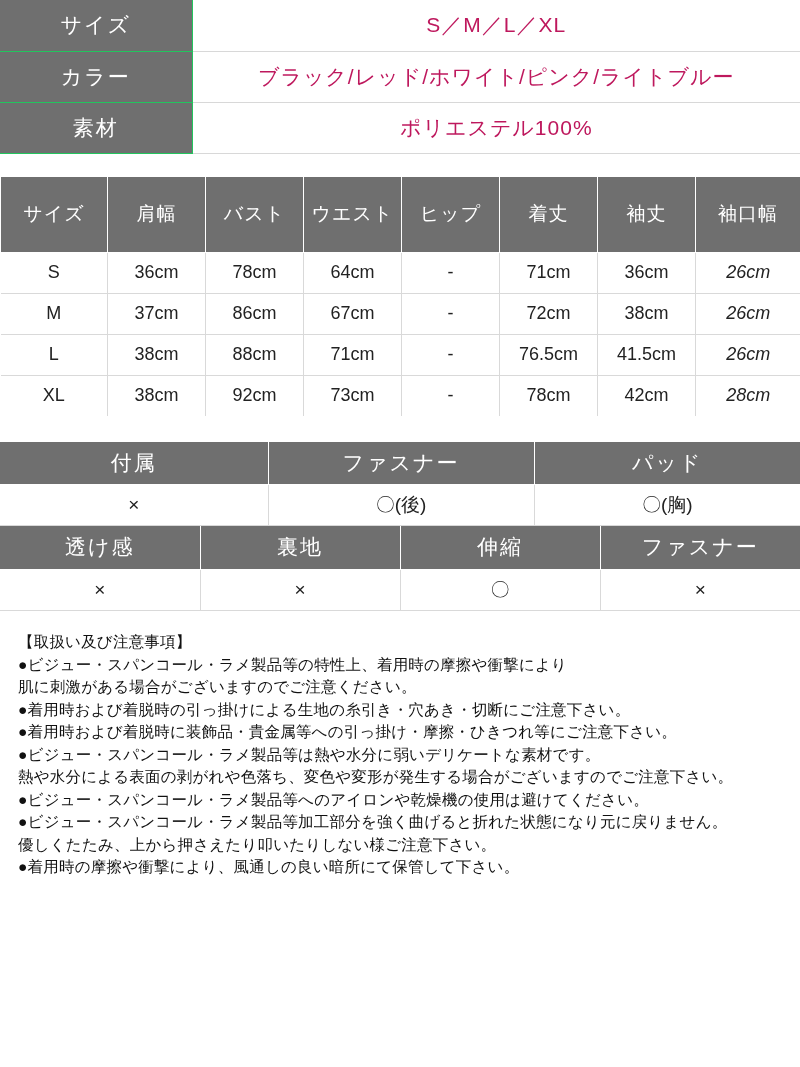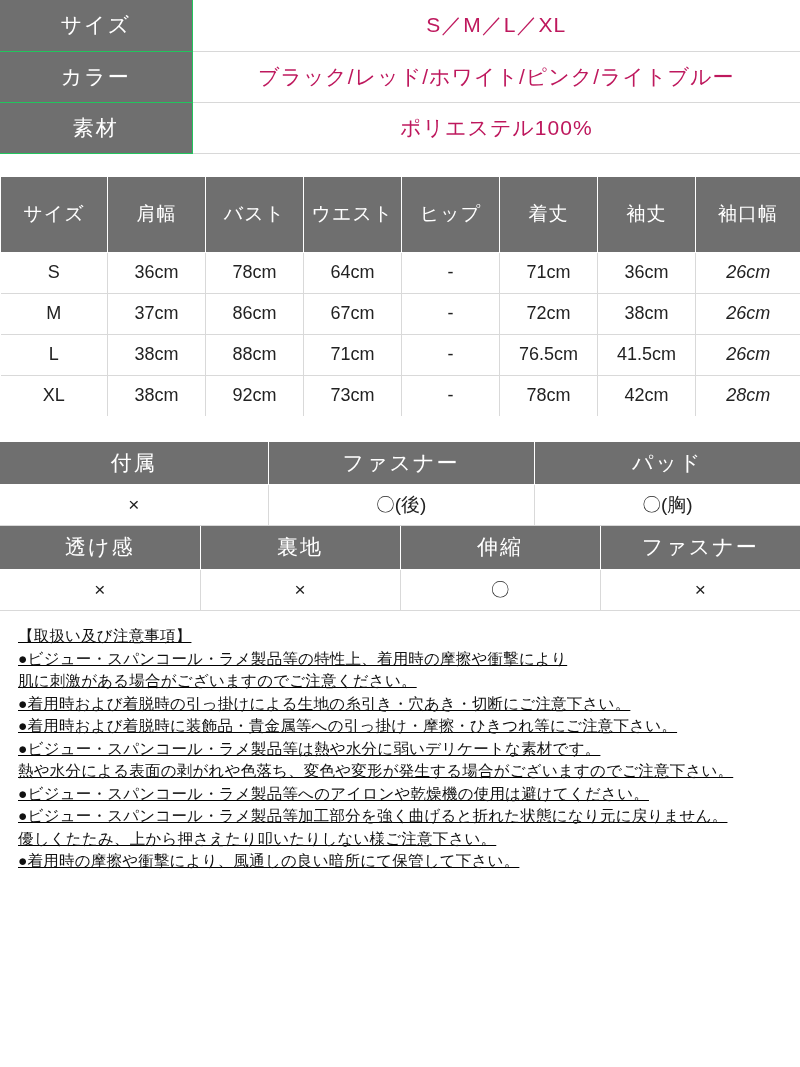--- a/index.html
+++ b/index.html
@@ -112,22 +112,21 @@
   .attr-table tr td:last-child { border-right: none; }
   .attr-table th:first-child { border-left: none; }
   .attr-table th:last-child { border-right: none; }
   .attr-table tr:first-child th { border-top: none; }
 
   .attr-table-2 th { height: 44px; }
 
   
   .notes {
     padding: 0 18px;
-    margin-top: 14px;
-    text-decoration: underline;
+    margin-top: 20px;
   }
   .notes div {
     font-size: 15.5px;
     line-height: 22.5px;
     color: #111111;
     letter-spacing: 0.2px;
     white-space: nowrap;
   }
   .notes .title { }
 </style>

